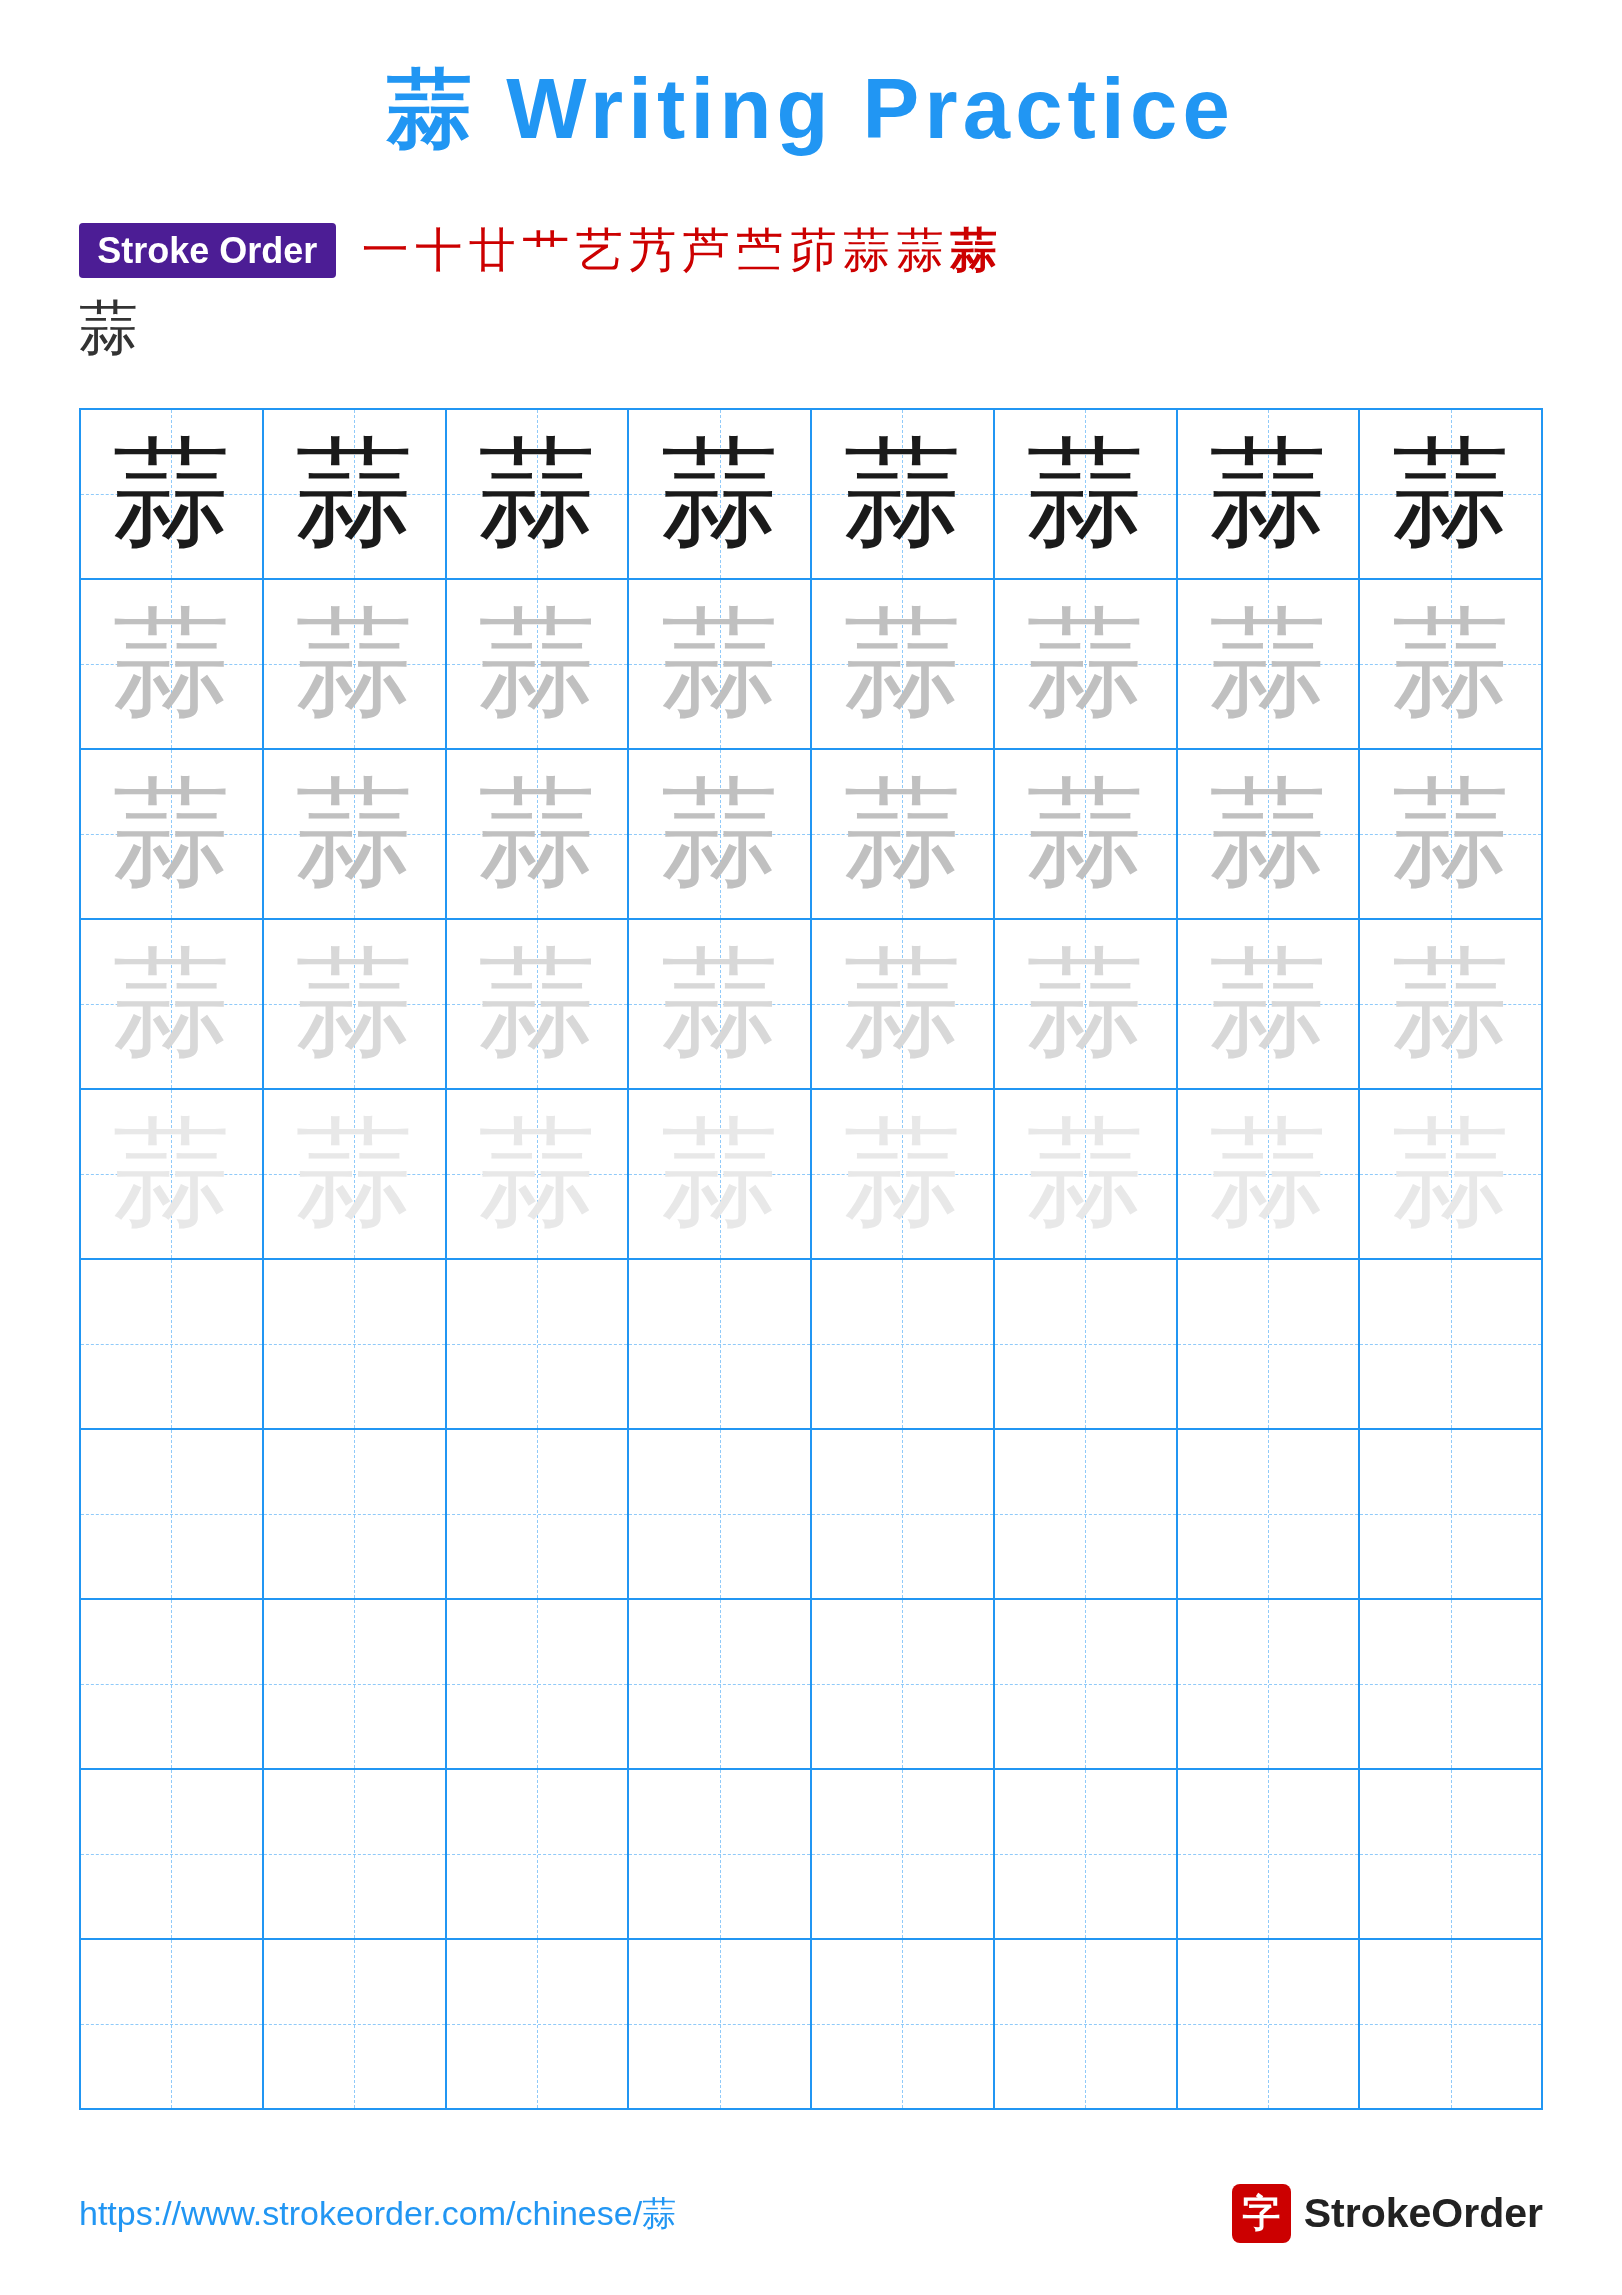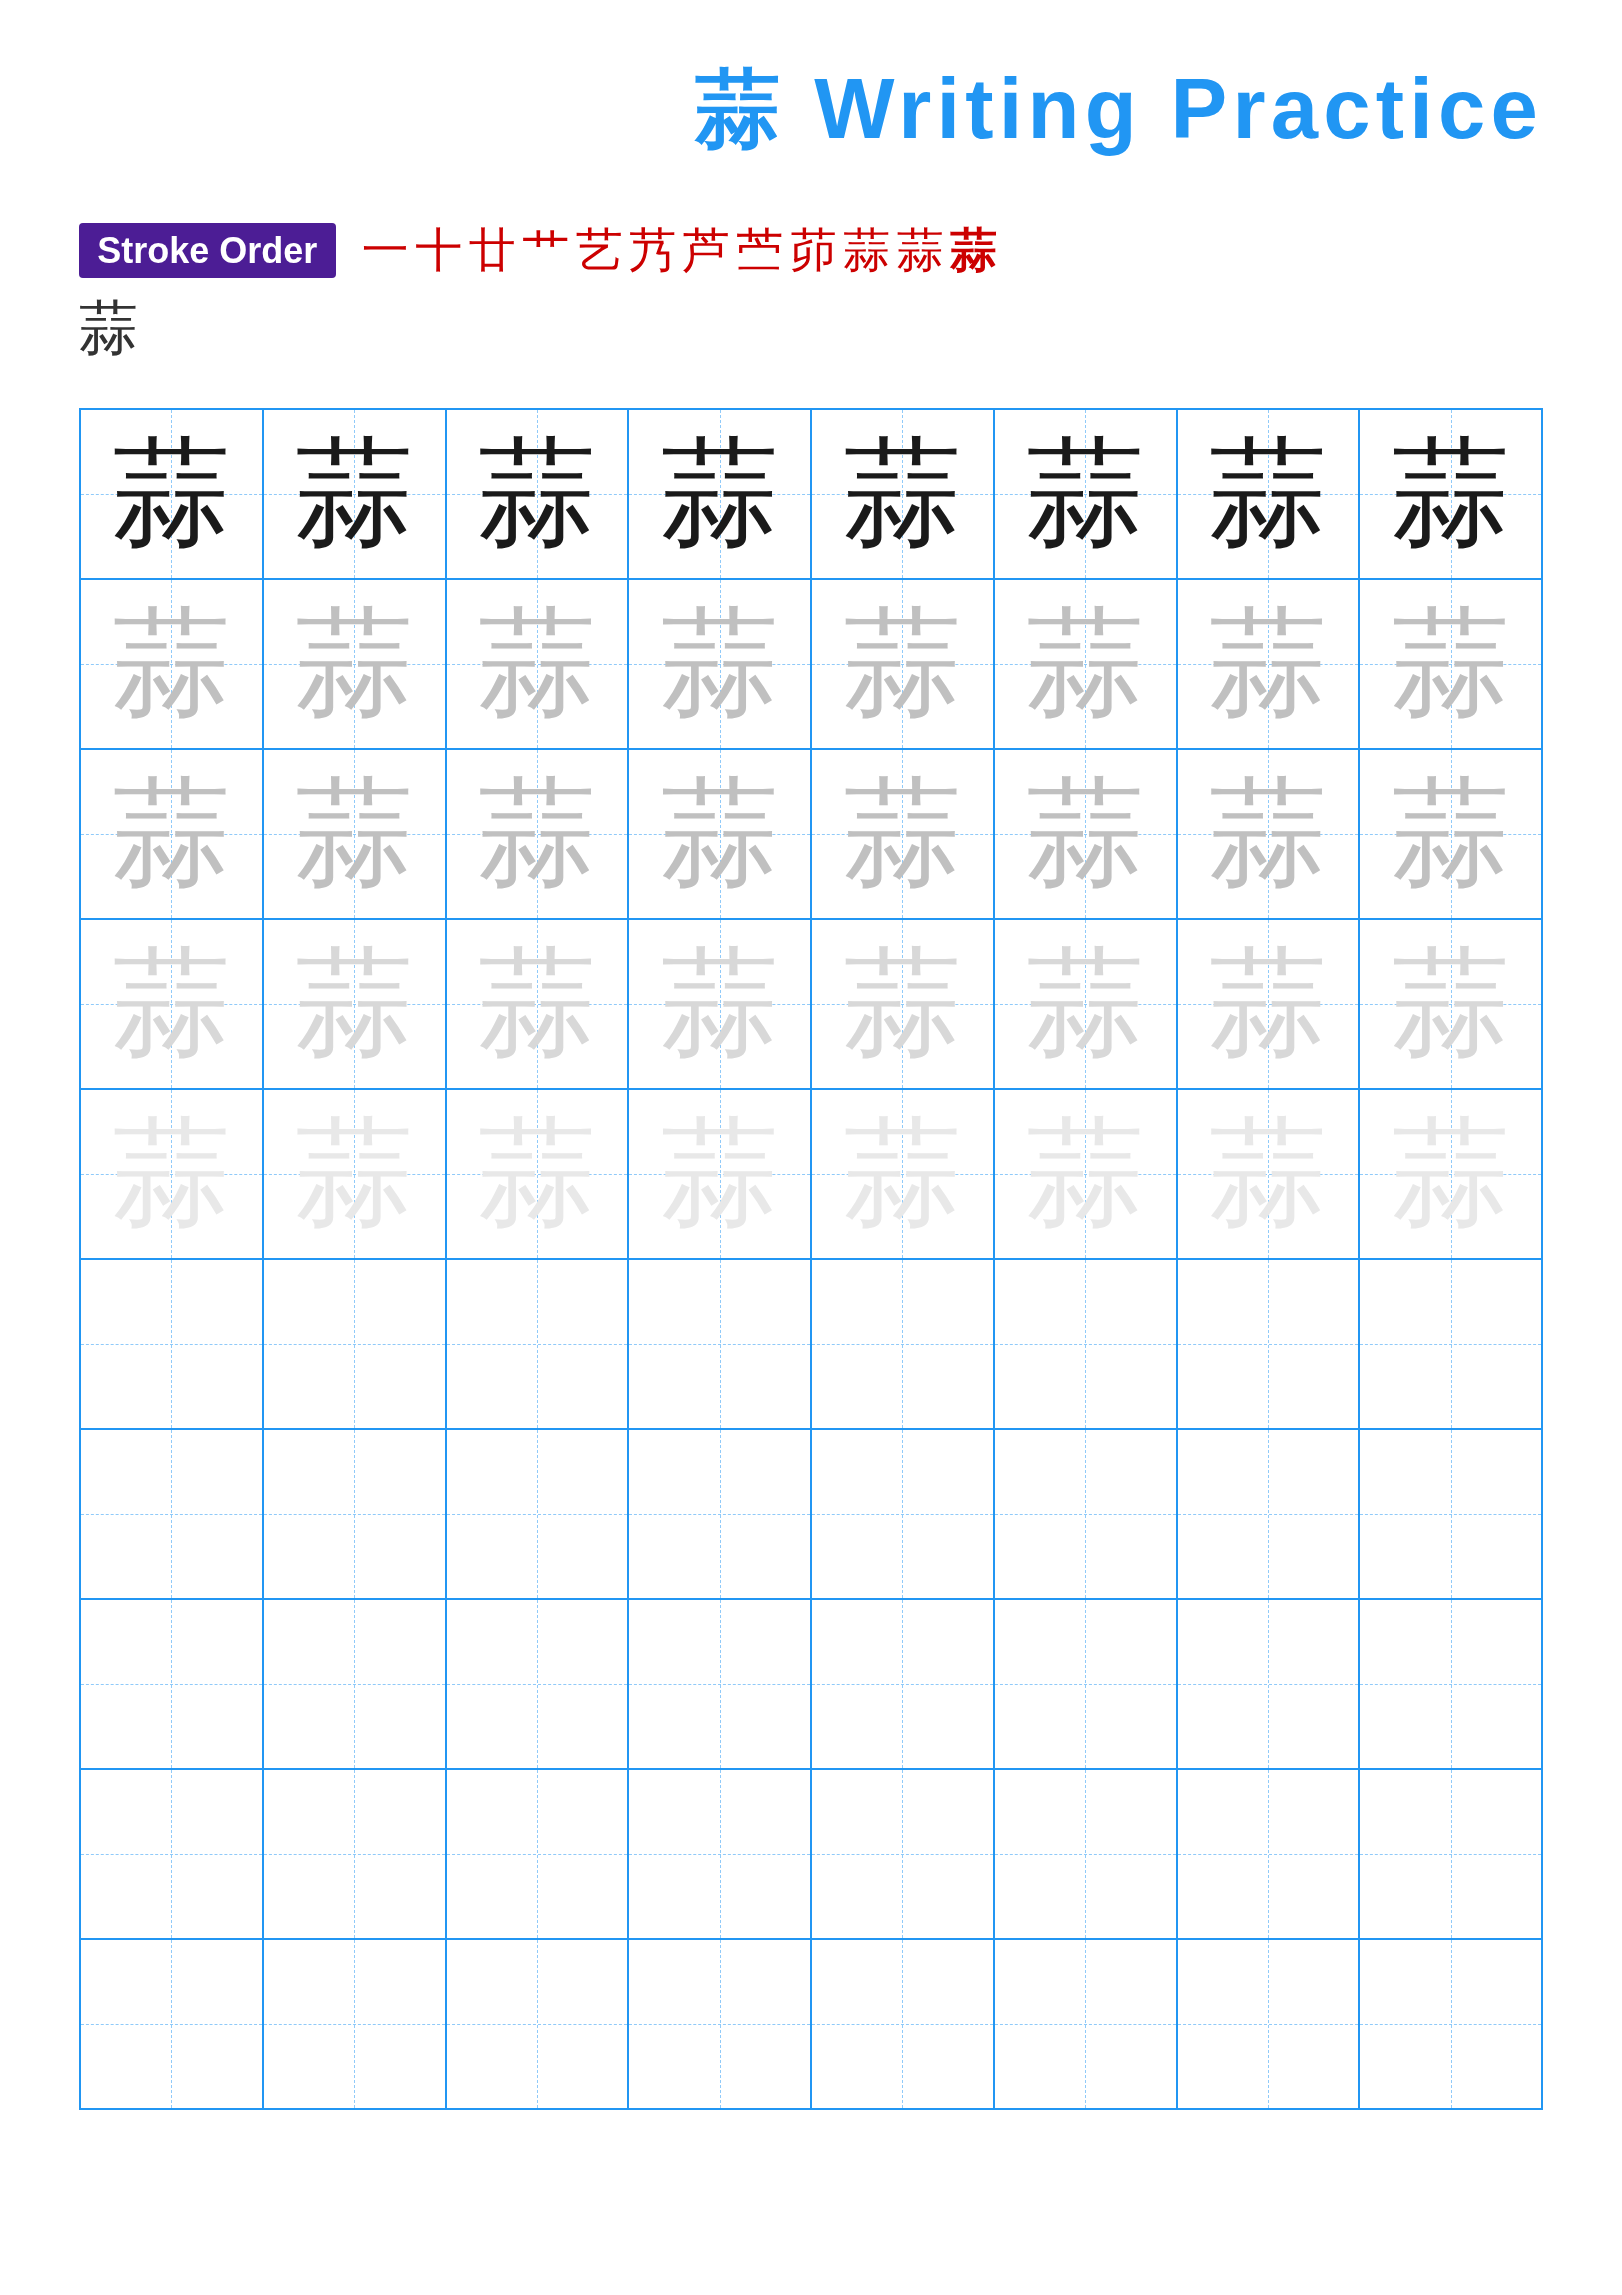--- a/index.html
+++ b/index.html
@@ -16,21 +16,21 @@
     .page {
       width: 1622px;
       height: 2295px;
       background: #fff;
       position: relative;
       padding: 52px 79px;
     }
 
     
     .title {
-      text-align: right;
+      text-align: center;
       font-size: 85px;
       font-weight: bold;
       color: #2196F3;
       margin-bottom: 52px;
       font-family: sans-serif;
       letter-spacing: 5.2px;
     }
 
     .title .char {
       color: #2196F3;
@@ -383,15 +383,24 @@
       <div class="grid-cell"></div>
       <div class="grid-cell"></div>
       <div class="grid-cell"></div>
       <div class="grid-cell"></div>
       <div class="grid-cell"></div>
       <div class="grid-cell"></div>
       <div class="grid-cell"></div>
       <div class="grid-cell"></div>
     </div>
 
+  <div class="footer">
+    <div class="footer-url">https://www.strokeorder.com/chinese/蒜</div>
+    <div class="footer-brand">
+      <div class="footer-brand-icon">
+        <span>字</span>
+      </div>
+      <div class="footer-brand-name">StrokeOrder</div>
+    </div>
+  </div>
 
 </div>
 
 
 </body></html>

